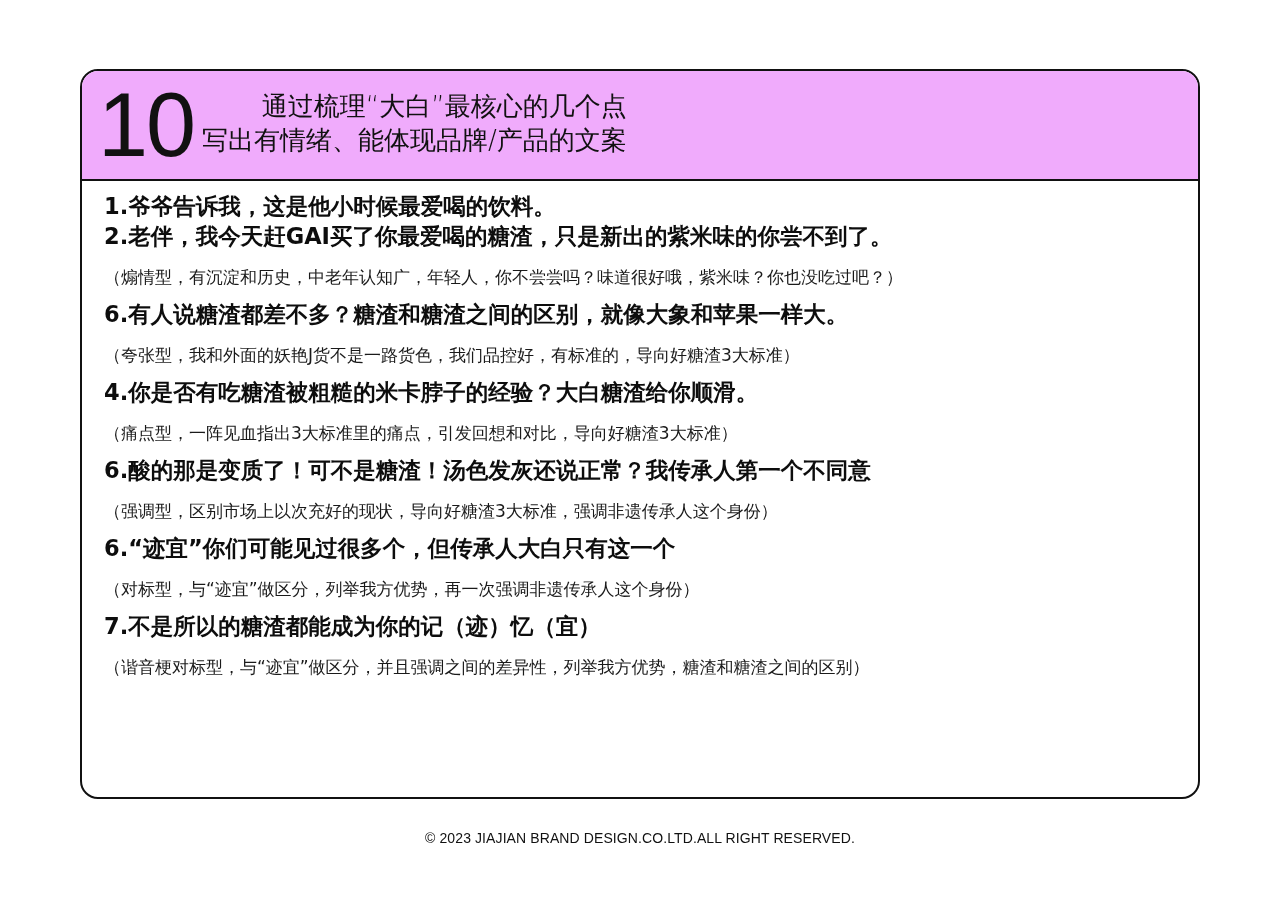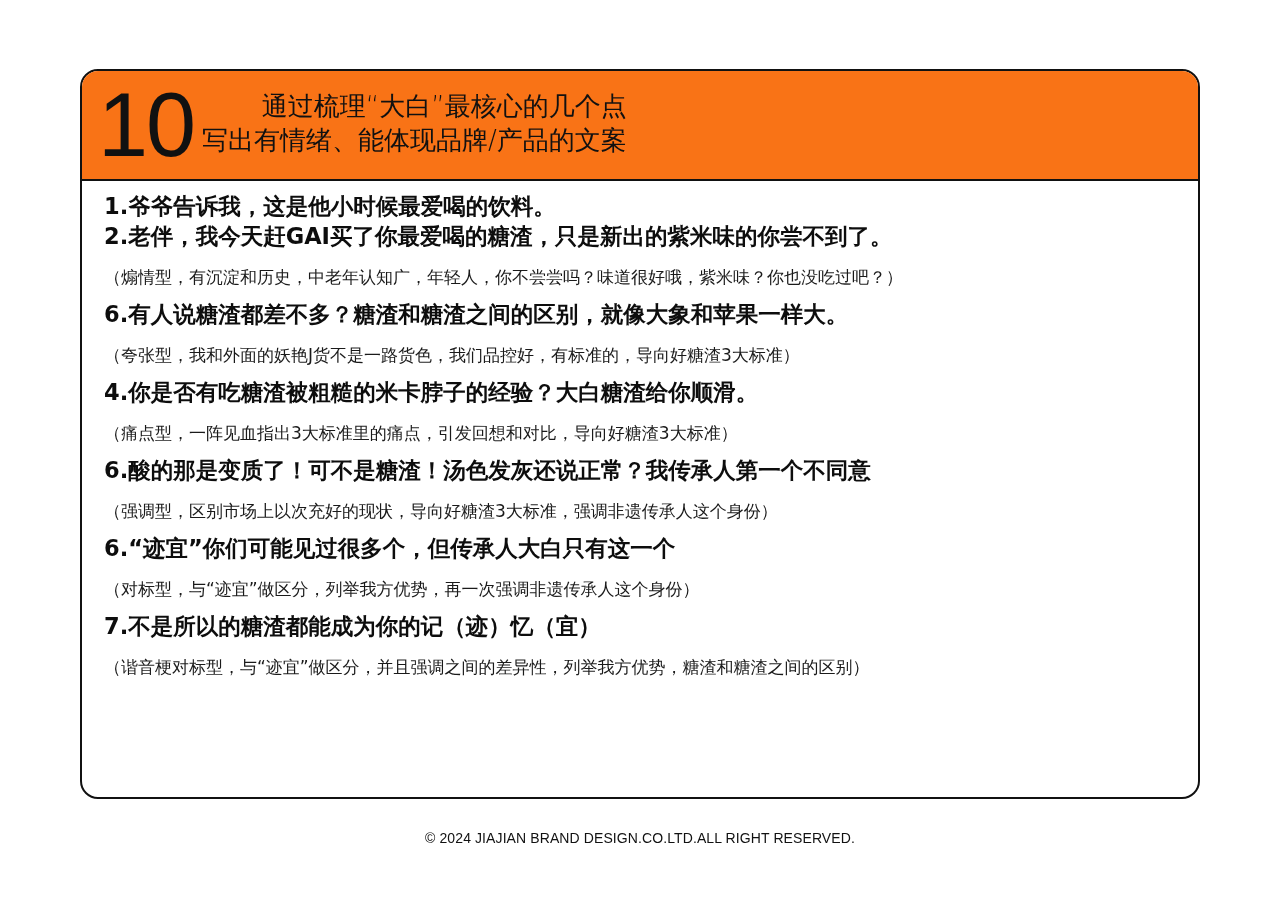--- a/index.html
+++ b/index.html
@@ -25,21 +25,21 @@
       border-radius: 18px;
       overflow: hidden;
       background: #ffffff;
     }
     .header {
       position: absolute;
       left: 0;
       top: 0;
       width: 100%;
       height: 108px;
-      background: #f97316;
+      background: #f0abfc;
       border-bottom: 2px solid #111111;
     }
     .big-number {
       position: absolute;
       left: 16px;
       top: 6px;
       font-family: "Liberation Sans", "DejaVu Sans", sans-serif;
       font-weight: 100;
       font-size: 90px;
       line-height: 96px;
@@ -136,13 +136,13 @@
       <div class="item-title">6.“迹宜”你们可能见过很多个，但传承人大白只有这一个</div>
       <div class="item-note">（对标型，与“迹宜”做区分，列举我方优势，再一次强调非遗传承人这个身份）</div>
     </div>
     <div class="item">
       <div class="item-title">7.不是所以的糖渣都能成为你的记（迹）忆（宜）</div>
       <div class="item-note">（谐音梗对标型，与“迹宜”做区分，并且强调之间的差异性，列举我方优势，糖渣和糖渣之间的区别）</div>
     </div>
   </div>
 </div>
 
-<div class="footer">© 2024 JIAJIAN BRAND DESIGN.CO.LTD.ALL RIGHT RESERVED.</div>
+<div class="footer">© 2023 JIAJIAN BRAND DESIGN.CO.LTD.ALL RIGHT RESERVED.</div>
 
 </body></html>

